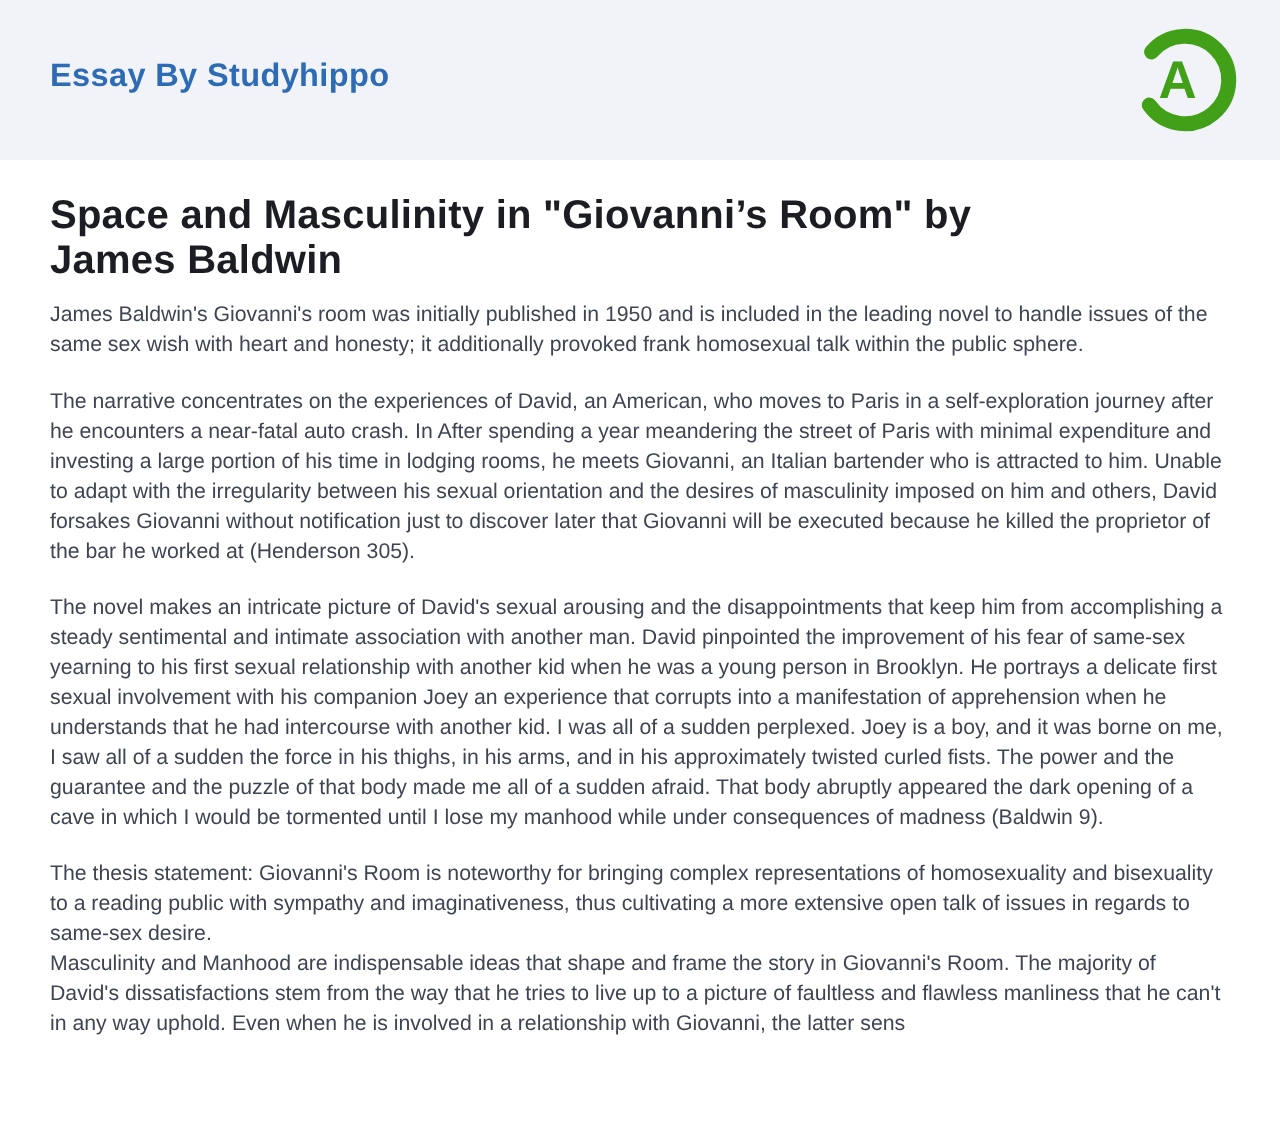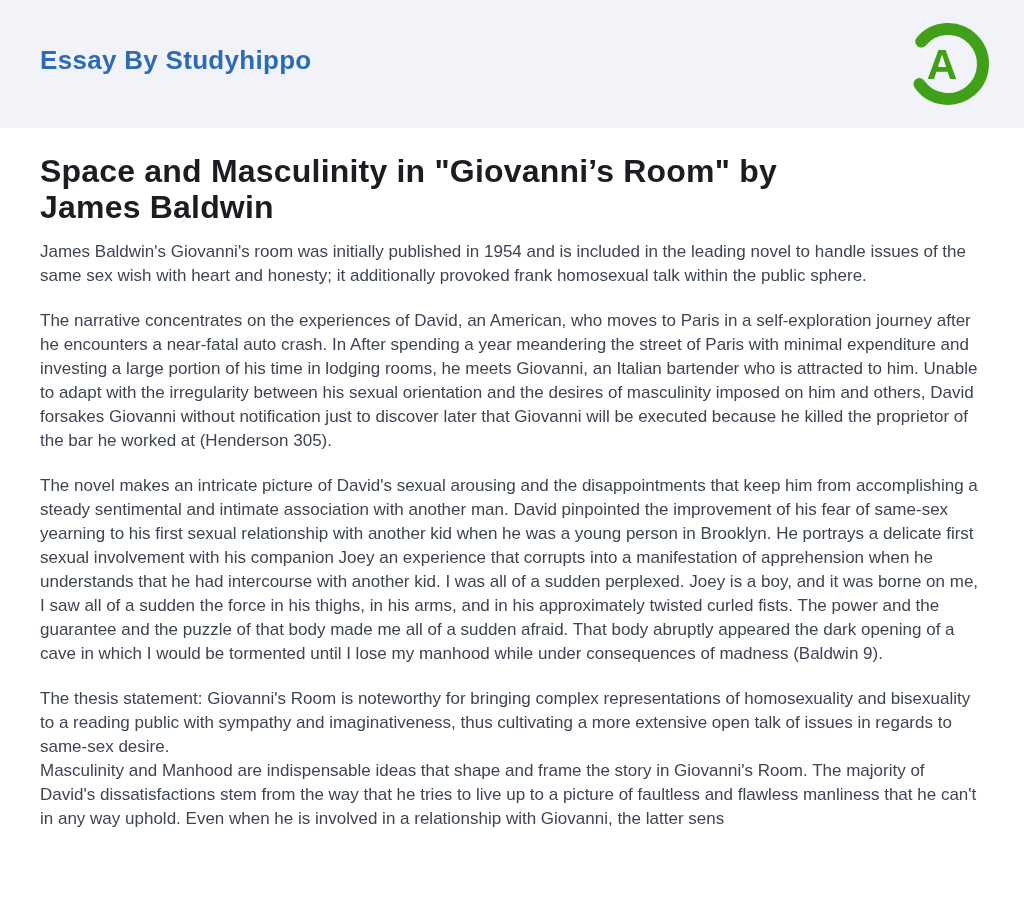--- a/index.html
+++ b/index.html
@@ -79,18 +79,18 @@
     <svg viewBox="0 0 100 100" xmlns="http://www.w3.org/2000/svg" aria-hidden="true">
       <path d="M 20.9 25.6 A 38 38 0 1 1 18.9 71.8" fill="none" stroke="#41a018" stroke-width="13" stroke-linecap="round"></path>
       <text class="logo-letter" x="27" y="66" font-size="46" fill="#41a018">A</text>
     </svg>
   </div>
 </header>
 
 <main class="content">
   <h1 class="essay-title">Space and Masculinity in "Giovanni’s Room" by
 James Baldwin</h1>
-  <p class="essay-paragraph">James Baldwin's Giovanni's room was initially published in 1954 and is included in the leading novel to handle issues of the same sex wish with heart and honesty; it additionally provoked frank homosexual talk within the public sphere.</p>
+  <p class="essay-paragraph">James Baldwin's Giovanni's room was initially published in 1950 and is included in the leading novel to handle issues of the same sex wish with heart and honesty; it additionally provoked frank homosexual talk within the public sphere.</p>
   <p class="essay-paragraph">The narrative concentrates on the experiences of David, an American, who moves to Paris in a self-exploration journey after he encounters a near-fatal auto crash. In After spending a year meandering the street of Paris with minimal expenditure and investing a large portion of his time in lodging rooms, he meets Giovanni, an Italian bartender who is attracted to him. Unable to adapt with the irregularity between his sexual orientation and the desires of masculinity imposed on him and others, David forsakes Giovanni without notification just to discover later that Giovanni will be executed because he killed the proprietor of the bar he worked at (Henderson 305).</p>
   <p class="essay-paragraph">The novel makes an intricate picture of David's sexual arousing and the disappointments that keep him from accomplishing a steady sentimental and intimate association with another man. David pinpointed the improvement of his fear of same-sex yearning to his first sexual relationship with another kid when he was a young person in Brooklyn. He portrays a delicate first sexual involvement with his companion Joey an experience that corrupts into a manifestation of apprehension when he understands that he had intercourse with another kid. I was all of a sudden perplexed. Joey is a boy, and it was borne on me, I saw all of a sudden the force in his thighs, in his arms, and in his approximately twisted curled fists. The power and the guarantee and the puzzle of that body made me all of a sudden afraid. That body abruptly appeared the dark opening of a cave in which I would be tormented until I lose my manhood while under consequences of madness (Baldwin 9).</p>
   <p class="essay-paragraph">The thesis statement: Giovanni's Room is noteworthy for bringing complex representations of homosexuality and bisexuality to a reading public with sympathy and imaginativeness, thus cultivating a more extensive open talk of issues in regards to same-sex desire.
 Masculinity and Manhood are indispensable ideas that shape and frame the story in Giovanni's Room. The majority of David's dissatisfactions stem from the way that he tries to live up to a picture of faultless and flawless manliness that he can't in any way uphold. Even when he is involved in a relationship with Giovanni, the latter sens</p>
 </main>
 
 </body></html>

